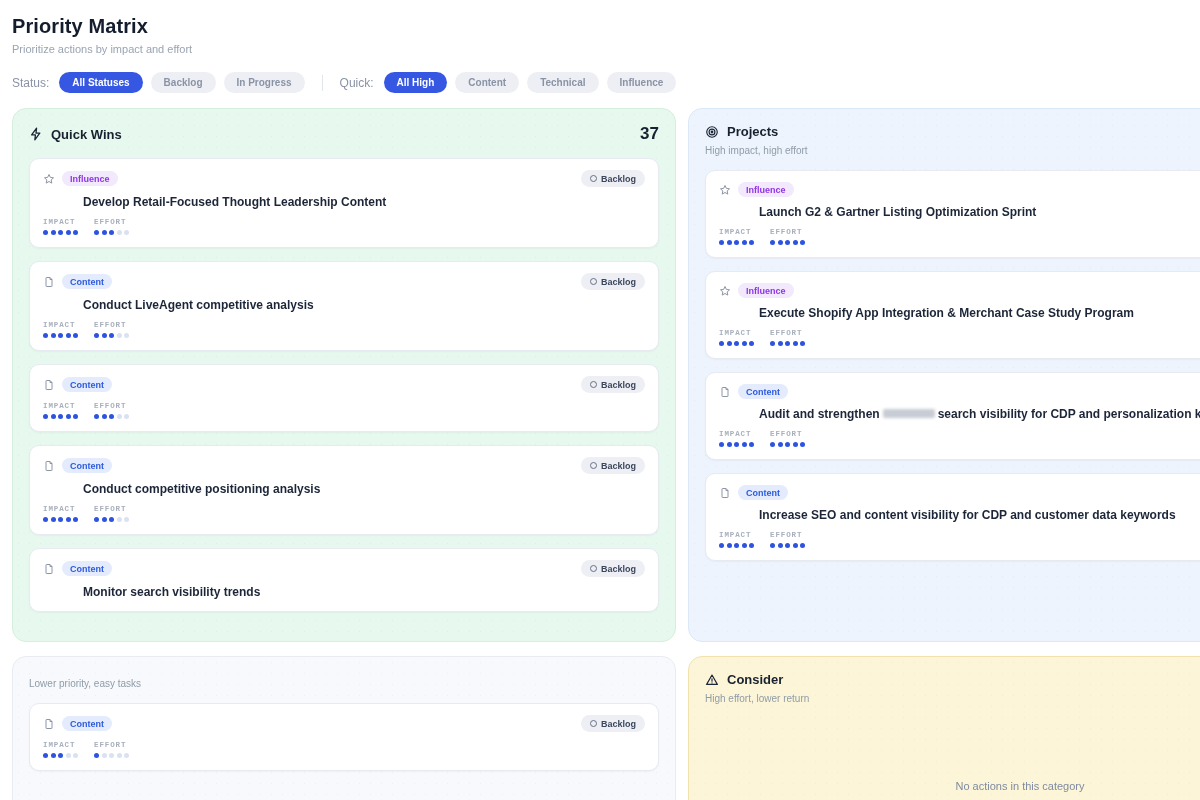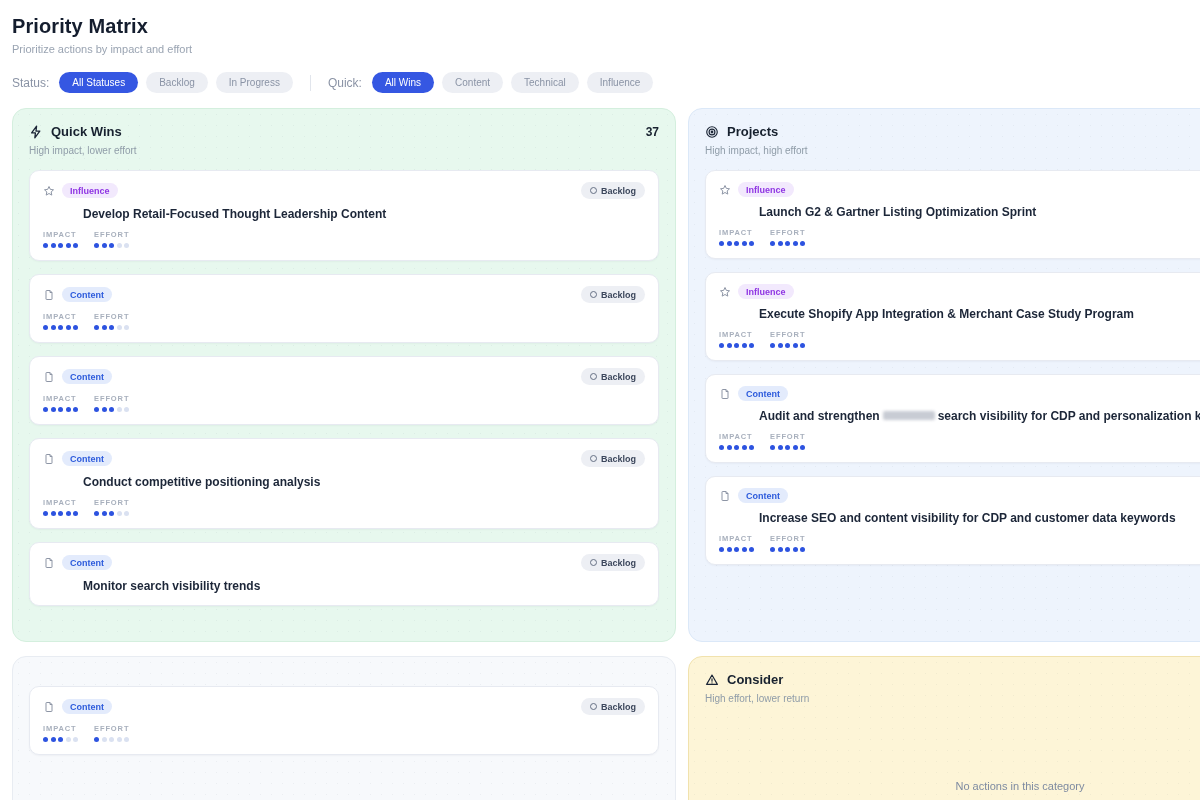--- a/index.html
+++ b/index.html
@@ -9,60 +9,60 @@
   .page { width:1352px; }
 
   
   .hdr { padding:15px 0 0 12px; }
   .hdr h1 { font-size:20px; font-weight:bold; color:#141d2e; letter-spacing:0.1px; }
   .hdr .sub { margin-top:5px; font-size:11px; color:#9aa4b2; }
 
   .filters { margin-top:17px; display:flex; align-items:center; gap:8px; }
   .flabel { font-size:12px; color:#8a93a5; margin-right:2px; }
   .pill { display:inline-flex; align-items:center; height:21px; padding:0 13px;
-    border-radius:999px; font-size:10px; font-weight:normal; color:#8a93a5;
+    border-radius:999px; font-size:10px; font-weight:bold; color:#8a93a5;
     background:#edeff4; cursor:pointer; border:none; }
   .pill.active { background:#3557e2; color:#ffffff; }
   .fdivider { width:1px; height:16px; background:#e1e5ec; margin:0 9px; }
 
   
   .grid { margin:15px 0 0 12px; display:grid; grid-template-columns:664px 664px;
     gap:14px 12px; }
   .panel { height:534px; border-radius:14px; padding:15px 16px; position:relative;
     background-image:radial-gradient(rgba(20,40,70,0.05) 0.8px, transparent 0.9px);
     background-size:11px 11px; overflow:hidden; }
   .panel.quickwins { background-color:#e7f8ee; border:1px solid #d4efde; }
   .panel.projects  { background-color:#eef4fd; border:1px solid #dbe8f8; }
   .panel.fillins   { background-color:#f7f9fc; border:1px solid #e8ecf2; }
   .panel.consider  { background-color:#fdf5d7; border:1px solid #f1e2ad; }
 
   .phead { display:flex; align-items:center; gap:8px; }
   .phead .picon { display:inline-flex; color:#1b2536; }
   .phead h2 { font-size:13px; font-weight:bold; color:#17212f; }
-  .phead .count { margin-left:auto; font-size:12px; font-weight:bold; color:#17212f;text-align:right; }
+  .phead .count { margin-left:auto; font-size:17px; font-weight:bold; color:#17212f;text-align:right; }
   .psub { margin-top:6px; font-size:10px; color:#8f9ca8; }
 
   .cards { margin-top:14px; display:flex; flex-direction:column; gap:13px; }
   .card { background:#ffffff; border:1px solid #e7eaf1; border-radius:10px;
     padding:11px 13px 12px; box-shadow:0 1px 2px rgba(20,30,60,0.04); cursor:pointer; }
   .card-top { display:flex; align-items:center; gap:7px; }
   .cicon { display:inline-flex; color:#8d95a5; }
   .badge { display:inline-flex; align-items:center; height:15px; padding:0 8px;
     border-radius:8px; font-size:9px; font-weight:bold; }
   .badge.content   { background:#e3ebfc; color:#2d5bdc; }
   .badge.influence { background:#f2e9fd; color:#8f35e3; }
   .status { margin-left:auto; display:inline-flex; align-items:center; gap:4px;
     height:17px; padding:0 9px; border-radius:999px; background:#edeff4;
     font-size:9px; font-weight:bold; color:#3c475c; }
   .status .ring { width:7px; height:7px; border-radius:50%;
     border:1.5px solid #66718575; border-color:#667185; display:inline-block; }
   .ctitle { margin-top:8px; font-size:12px; font-weight:bold; color:#1c2638;margin-left:40px; }
   .redacted { display:inline-block; width:52px; height:9px; background:#c8ccd4;
     border-radius:2px; filter:blur(1.6px); vertical-align:baseline; margin:0 3px; }
-  .metrics { margin-top:9px; display:flex; gap:16px; }
+  .metrics { margin-top:9px; display:flex; gap:16px;font-family:Liberation Mono, monospace; }
   .mlabel { font-size:7.5px; letter-spacing:0.9px; font-weight:bold; color:#a8b0bd; }
   .dots { display:flex; gap:2.5px; margin-top:4px; }
   .dot { width:5px; height:5px; border-radius:50%; background:#dae1f1; }
   .dot.filled { background:#2d53e0; }
   .empty { margin-top:76px; text-align:center; font-size:11px; color:#7e8ba1; }
 
   svg { display:block; }
 </style>
 </head>
 <body>
@@ -73,40 +73,39 @@
     <h1>Priority Matrix</h1>
     <div class="sub">Prioritize actions by impact and effort</div>
 
     <div class="filters">
       <span class="flabel">Status:</span>
       <button class="pill active">All Statuses</button>
       <button class="pill">Backlog</button>
       <button class="pill">In Progress</button>
       <span class="fdivider"></span>
       <span class="flabel">Quick:</span>
-      <button class="pill active">All Wins</button>
+      <button class="pill active">All High</button>
       <button class="pill">Content</button>
       <button class="pill">Technical</button>
       <button class="pill">Influence</button>
     </div>
   </div>
 
   <div class="grid">
 
     <section class="panel quickwins">
       <div class="phead">
         <span class="picon">
           <svg width="14" height="14" viewBox="0 0 24 24" fill="none" stroke="currentColor" stroke-width="2.2" stroke-linejoin="round">
               <path d="M13 2 4.5 13.5H11l-1 8.5 8.5-11.5H12z"></path>
             </svg>
         </span>
         <h2>Quick Wins</h2>
         <span class="count">37</span>
       </div>
-      <div class="psub">High impact, lower effort</div>
 
       <div class="cards">
 
         <article class="card">
           <div class="card-top">
             <span class="cicon">
                 <svg width="12" height="12" viewBox="0 0 24 24" fill="none" stroke="currentColor" stroke-width="2" stroke-linejoin="round">
                   <path d="M12 3l2.7 5.8 6.3.8-4.7 4.3 1.3 6.3L12 17l-5.6 3.2 1.3-6.3L3 9.6l6.3-.8z"></path>
                 </svg>
               </span>
@@ -148,20 +147,21 @@
                   <path d="M14 3H7a1 1 0 0 0-1 1v16a1 1 0 0 0 1 1h10a1 1 0 0 0 1-1V7z"></path>
                   <path d="M14 3v4h4"></path>
                 </svg>
               </span>
             <span class="badge content">Content</span>
             <span class="status">
                 <span class="ring"></span>
                 <span>Backlog</span>
               </span>
           </div>
+          <h3 class="ctitle">Conduct LiveAgent competitive analysis</h3>
           <div class="metrics">
             <div>
                 <div class="mlabel">IMPACT</div>
                 <div class="dots">
                   <span class="dot filled"></span>
                   <span class="dot filled"></span>
                   <span class="dot filled"></span>
                   <span class="dot filled"></span>
                   <span class="dot filled"></span>
                 </div>
@@ -428,20 +428,21 @@
                   <span class="dot filled"></span>
                 </div>
               </div>
           </div>
         </article>
 
       </div>
     </section>
 
     <section class="panel fillins">
+      <div class="psub">Lower priority, easy tasks</div>
 
       <div class="cards">
 
         <article class="card">
           <div class="card-top">
             <span class="cicon">
                 <svg width="12" height="12" viewBox="0 0 24 24" fill="none" stroke="currentColor" stroke-width="2" stroke-linejoin="round">
                   <path d="M14 3H7a1 1 0 0 0-1 1v16a1 1 0 0 0 1 1h10a1 1 0 0 0 1-1V7z"></path>
                   <path d="M14 3v4h4"></path>
                 </svg>

